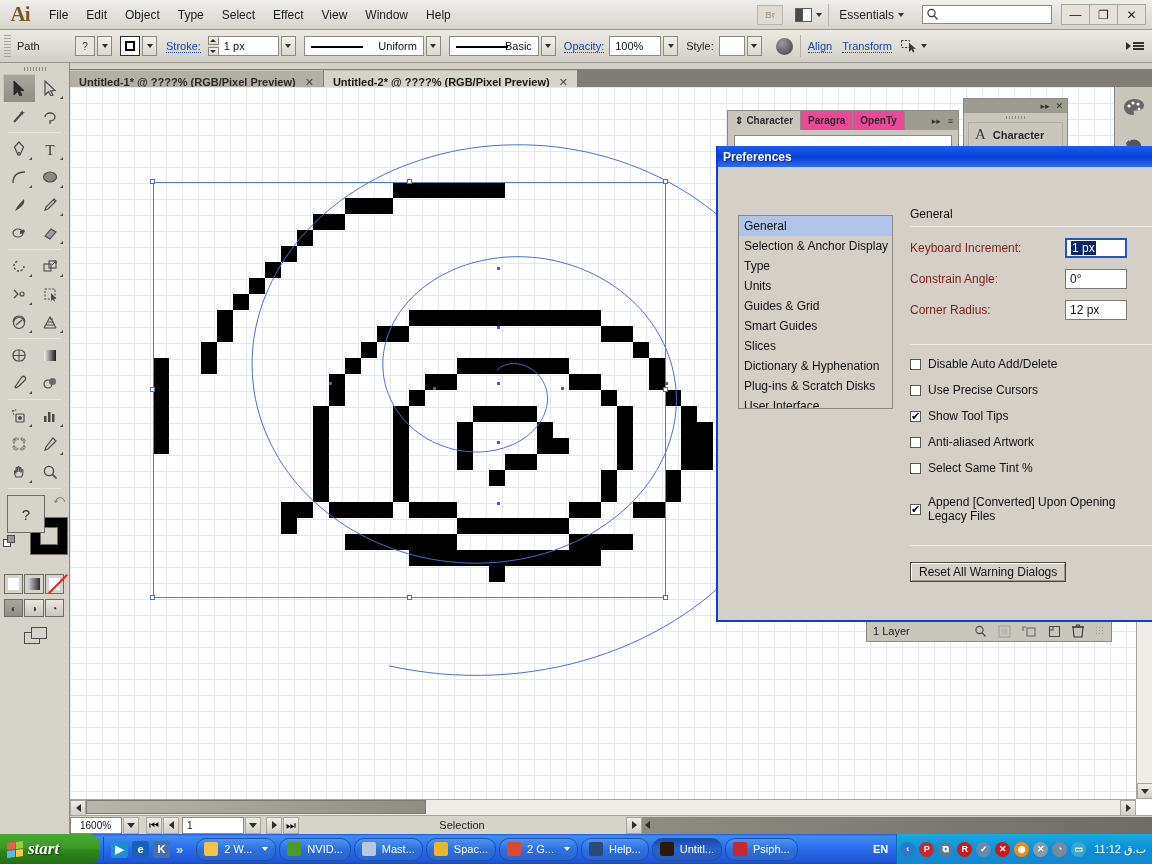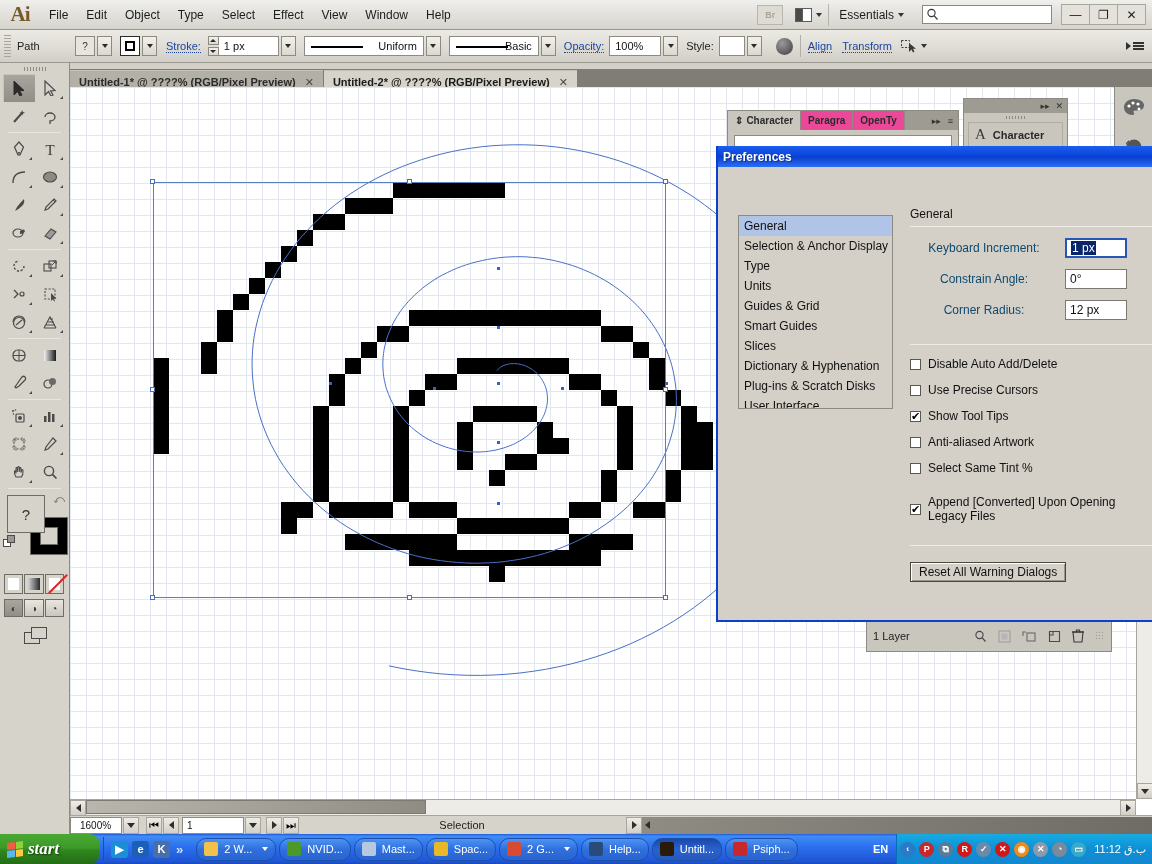--- a/index.html
+++ b/index.html
@@ -216,21 +216,21 @@
            padding-right:4px;gap:6px;font-size:9px;color:#333;}
   .dp-grip{height:9px;display:flex;align-items:center;justify-content:center;}
   .dp-grip i{width:20px;height:3px;background:repeating-linear-gradient(to right,#8d8a82 0 1px,transparent 1px 3px);}
   .dp-item{display:flex;align-items:center;gap:7px;background:#c9c6be;padding:3px 6px;
            border:1px solid #b0ada5;margin:0 4px;}
   .dp-A{font-family:"Liberation Serif",serif;font-size:15px;color:#3a3a3a;}
   .dp-lbl{font-size:11px;font-weight:bold;color:#2a2a2a;}
   .icondock{position:absolute; right:0; top:87px; width:38px; height:94px; background:#c9c6be;
             border-left:1px solid #8d8a82; border-bottom:1px solid #8d8a82;}
   .icondock div{height:40px;display:flex;align-items:center;justify-content:center;}
-  .layerspanel{position:absolute; left:866px; top:620px; width:246px; height:32px;
+  .layerspanel{position:absolute; left:866px; top:620px; width:246px; height:22px;
                background:#c9c6be; border:1px solid #8d8a82; display:flex;align-items:center;
                padding:0 6px; gap:0;}
   .lp-text{font-size:11px;color:#1c1c1c;}
   .lp-icons{margin-left:auto;display:flex;align-items:center;gap:11px;color:#4a4a4a;}
 
   
   .prefs{position:absolute; left:716px; top:146px; width:440px; height:476px;
          background:#d4d0c8; border:2px solid #0a3fd0; border-top:none;}
   .prefs-title{height:21px; background:linear-gradient(to bottom,#1a5ef0 0%,#0a43d8 48%,#0a3fd0 52%,#2a6ef5 100%);
                display:flex;align-items:center;padding-left:5px;
@@ -238,21 +238,21 @@
                text-shadow:1px 1px 1px rgba(0,0,0,.4);}
   .prefs-body{position:relative;height:455px;}
   .prefs-list{position:absolute; left:20px; top:48px; width:155px; height:194px;
               background:#d4d0c8; border:1px solid #8d8a82; overflow:hidden;}
   .pl-item{height:20px;line-height:20px;padding-left:5px;font-size:12px;color:#111;}
   .pl-item.sel{background:#b0c4e8;}
   .prefs-right{position:absolute; left:192px; top:40px; right:0; }
   .pr-head{font-size:12px;color:#111;}
   .pr-rule{height:1px;background:#a6a39b;border-bottom:1px solid #eeece6;margin:5px 0 0 0;}
   .pr-row{display:flex;align-items:center;justify-content:flex-start;margin-top:11px;}
-  .pr-lbl{font-size:12px;color:#0c4a6e;text-align:center;width:148px;}
+  .pr-lbl{font-size:12px;color:#7f1d1d;text-align:left;width:148px;}
   .pr-input{height:20px;width:62px;background:#fff;border:1px solid #7b7870;margin-left:7px;
             display:flex;align-items:center;padding-left:4px;font-size:12px;color:#111;}
   .pr-input.focus{border:2px solid #2a55b8;}
   .pr-input.focus span{background:#0a246a;color:#fff;padding:0 1px;}
   .pr-check{display:flex;align-items:center;margin-top:12px;font-size:12px;color:#111;}
   .cbx{width:11px;height:11px;background:#fff;border:1px solid #5a5750;margin-right:7px;
        display:flex;align-items:center;justify-content:center;flex:none;
        font-size:11px;color:#000;line-height:1;}
   .pr-btn{height:20px;padding:0 8px;background:#d4d0c8;border:1px solid #4a4740;
           box-shadow:inset 1px 1px 0 #fff, inset -1px -1px 0 #9a978e;

